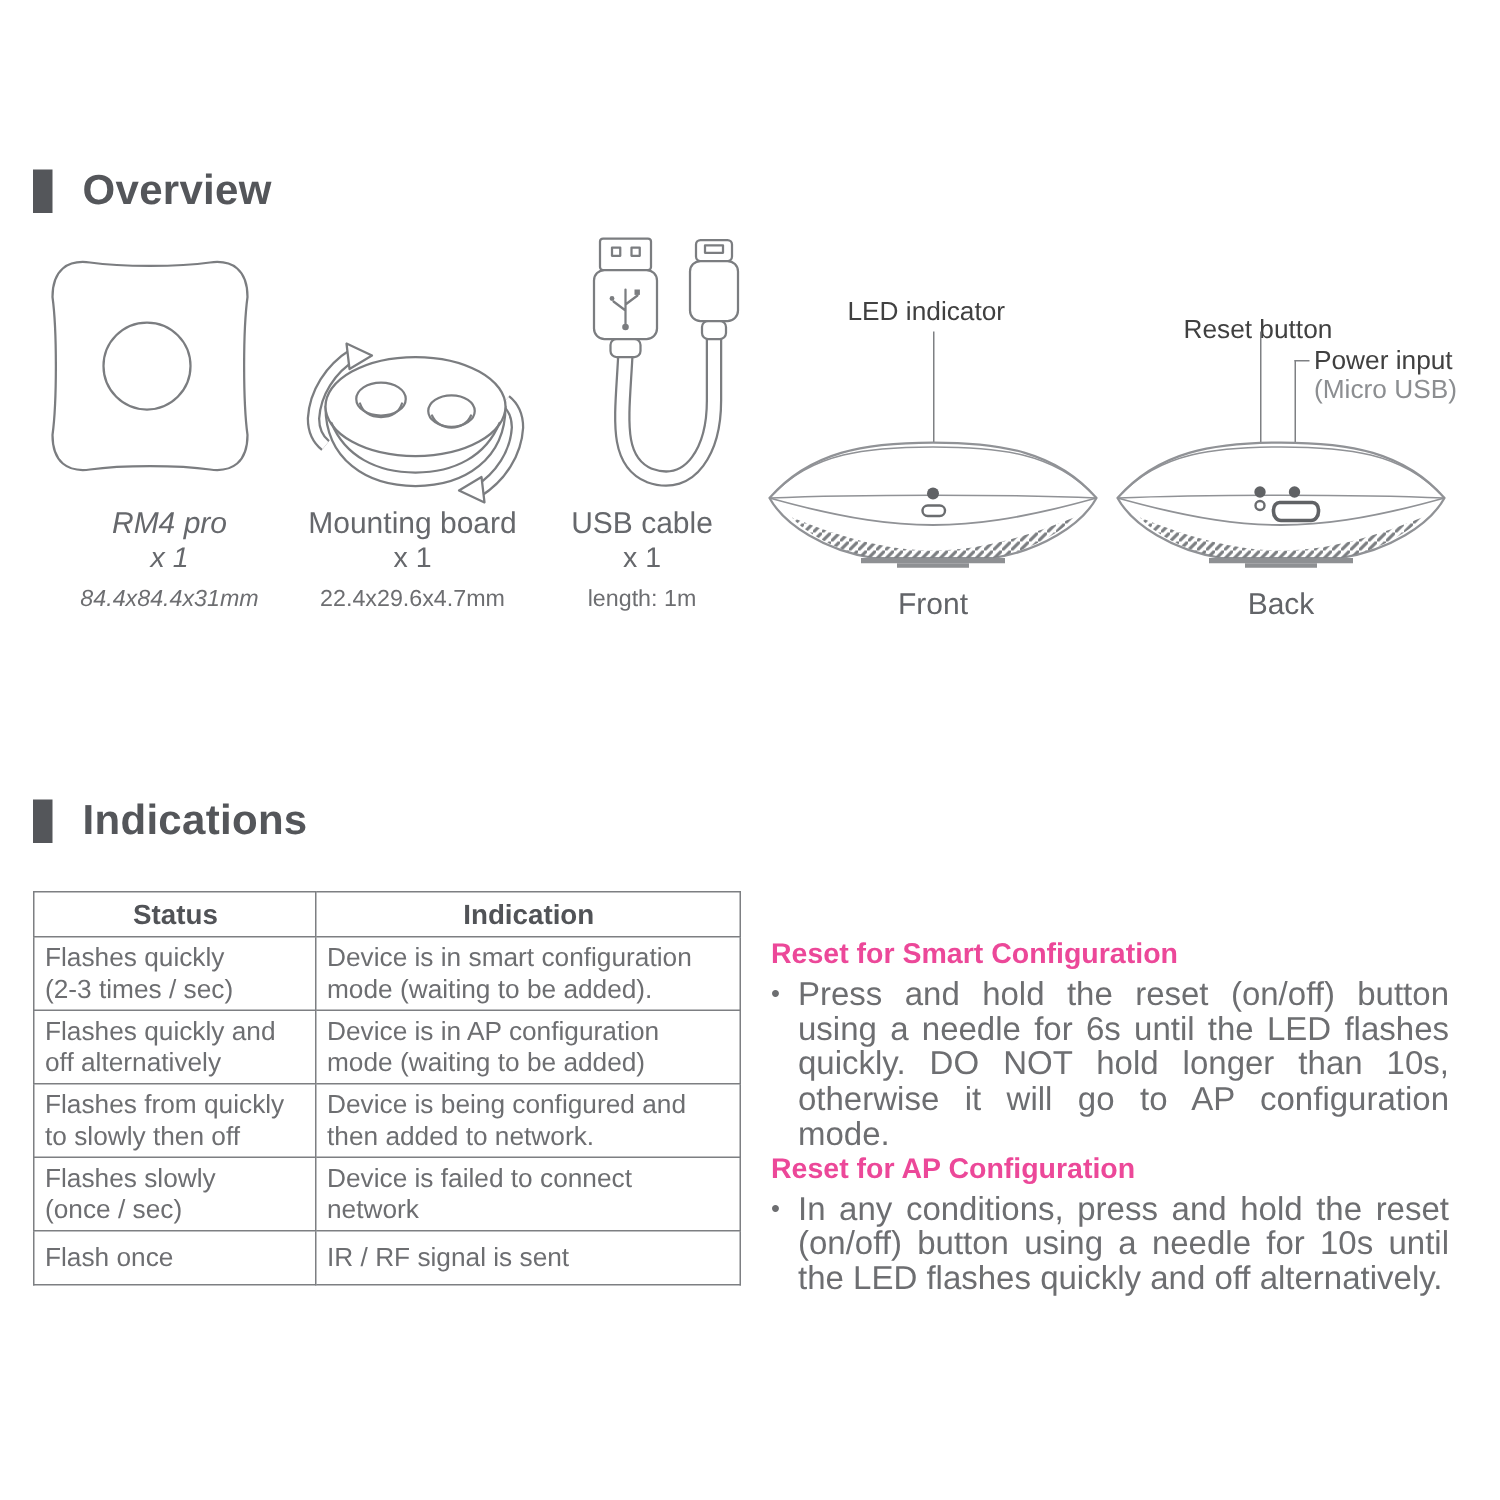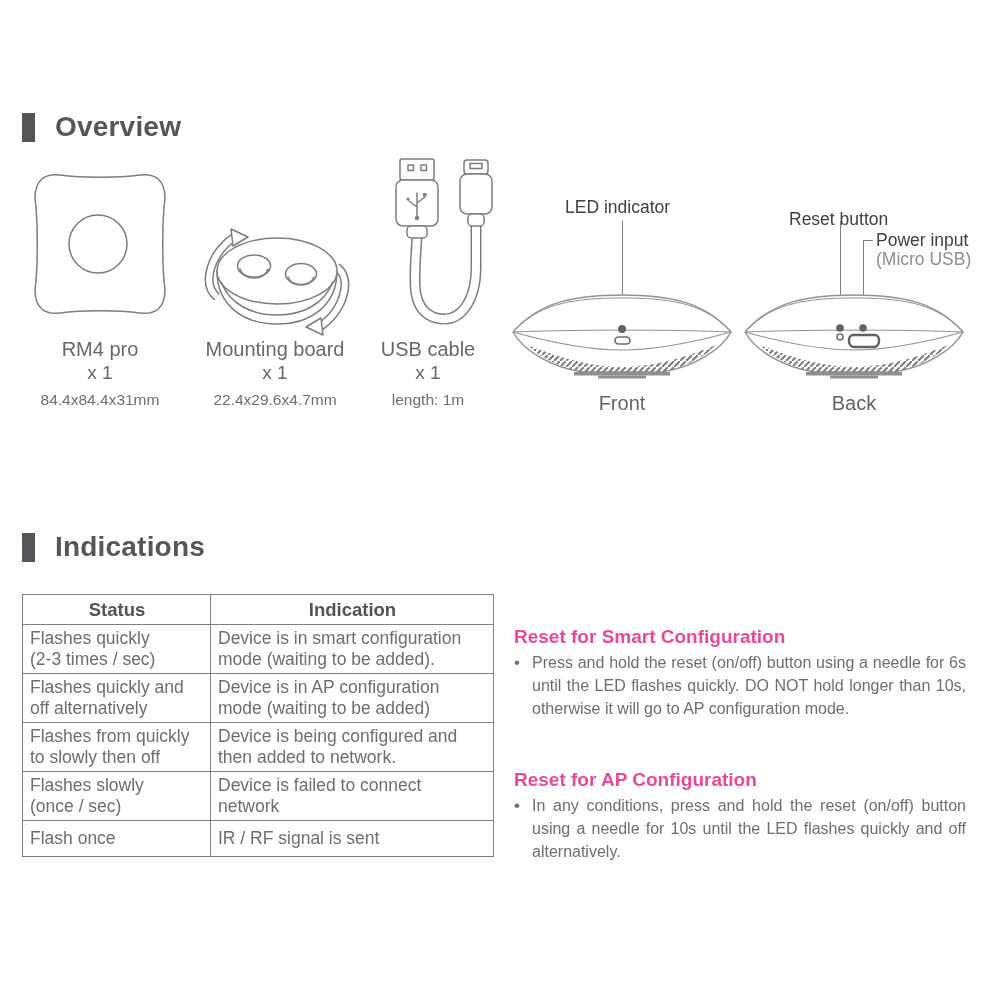--- a/index.html
+++ b/index.html
@@ -44,21 +44,21 @@
   .col-status { width:188px; }
   .col-ind { width:283px; }
   tr.r49 { height:49px; }
   tr.r47 { height:36px;padding-left:19px; }
 
   
   .reset-heading { font-size:19px; font-weight:bold; color:#ec4899; }
   .reset-para { display:flex; width:452px; }
   .reset-para .bullet { width:18px; flex:0 0 18px; font-size:17px; line-height:23.2px; color:#6d6e71; }
   .reset-para .ptext {
-    flex:1; font-size:16px; line-height:23.2px; color:#6d6e71;
+    flex:1; font-size:22px; line-height:23.2px; color:#6d6e71;
     text-align:justify; text-align-last:left;
   }
 
   svg { display:block; }
   svg .ln { fill:none; stroke:#7b7d80; stroke-width:1.5; stroke-linejoin:round; stroke-linecap:round; }
   svg .fillw { fill:#ffffff; }
 </style>
 </head>
 <body>
 
@@ -112,21 +112,21 @@
       <rect x="52" y="38" width="3.6" height="3.6" fill="#7b7d80"></rect>
     </g>
     <rect class="ln fillw" x="36" y="71" width="20" height="12" rx="4"></rect>
 
     <rect class="ln fillw" x="93" y="5" width="24" height="14" rx="3"></rect>
     <rect class="ln" x="99" y="8.5" width="12" height="5" fill="none" stroke-width="1.1"></rect>
     <rect class="ln fillw" x="89" y="19" width="32" height="40" rx="7"></rect>
     <rect class="ln fillw" x="97" y="59" width="16" height="12" rx="4"></rect>
   </svg>
 
-  <div class="abs prod-caption" style="left:15px; top:338px; width:170px;">
+  <div class="abs prod-caption" style="left:28px; top:338px; width:170px;font-style:italic;">
     <div class="pname">RM4 pro</div>
     <div class="pqty">x 1</div>
     <div class="pdims">84.4x84.4x31mm</div>
   </div>
   <div class="abs prod-caption" style="left:190px; top:338px; width:170px;">
     <div class="pname">Mounting board</div>
     <div class="pqty">x 1</div>
     <div class="pdims">22.4x29.6x4.7mm</div>
   </div>
   <div class="abs prod-caption" style="left:353px; top:338px; width:150px;">

